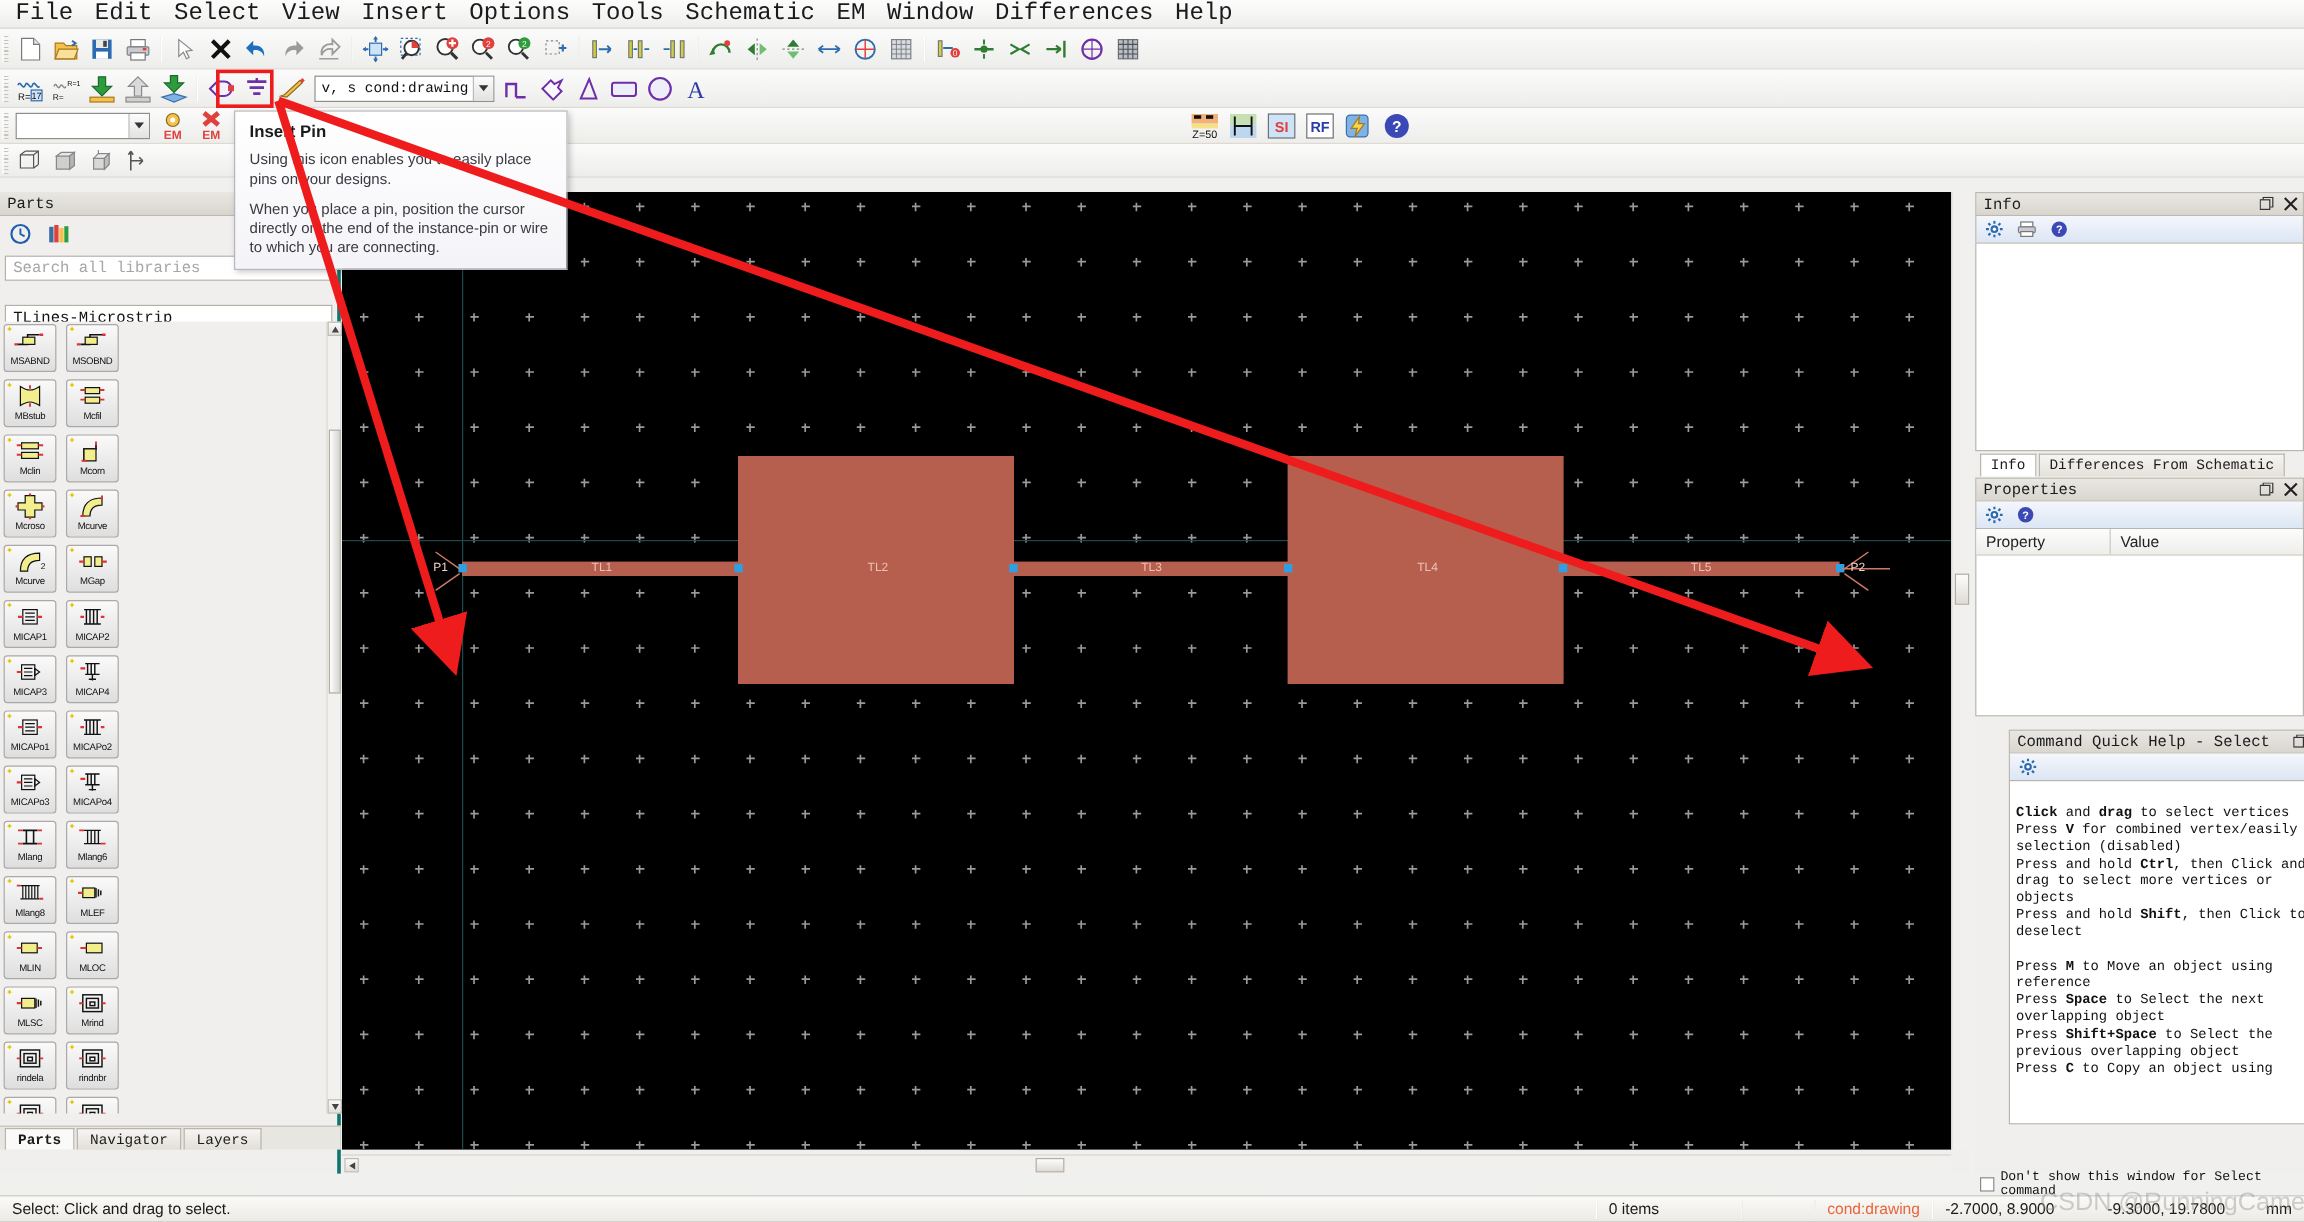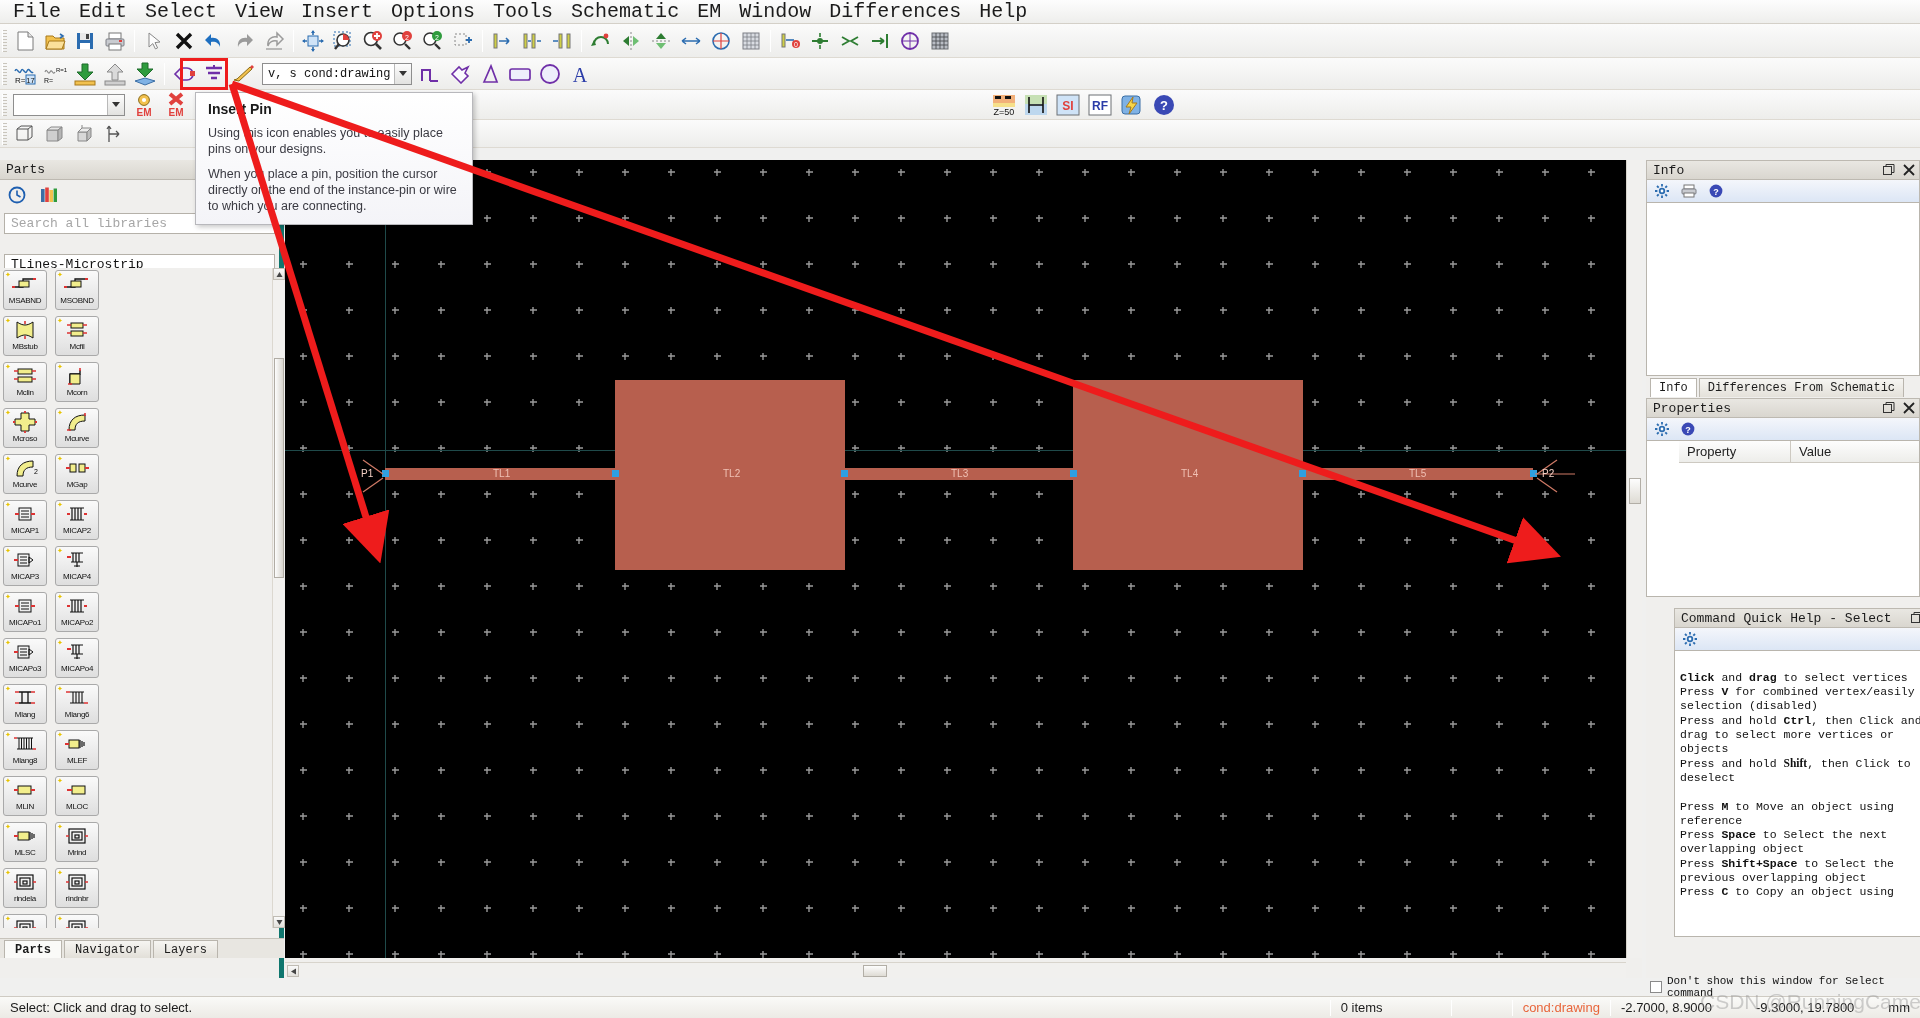--- a/index.html
+++ b/index.html
@@ -62,21 +62,21 @@
   .tcombo .arrow {
     width: 17px; height: 20px; margin-left: auto;
     display:flex;align-items:center;justify-content:center;
     background: linear-gradient(#fcfcfc,#e2e2e0); border-left:1px solid #b9b9b9;
   }
   .caret { width:0;height:0;border-left:4px solid transparent;border-right:4px solid transparent;border-top:5px solid #333; }
 
   
   #parts-panel {
     position: absolute; left: 0; top: 160px; width: 284px; height: 818px;
-    background: #f0efed; border-right: 5px solid #0f766e;
+    background: #f0efed; border-right: 3px solid #0f766e;
   }
   .panel-title {
     height: 20px; background: linear-gradient(#e9e7e2,#d9d6cf);
     border-bottom: 1px solid #bdb9b1;
     display: flex; align-items: center; padding: 0 6px;
     font-family: "Liberation Mono", monospace; font-size: 13px; color: #1b1b1b;
   }
   .parts-icons { height: 30px; display:flex; align-items:center; padding-left:8px; gap:14px; background:#f0efed;}
   .search-box {
     margin: 3px 4px 0 4px; height: 21px; background: #fff;
@@ -1710,21 +1710,21 @@
               </g>
             </svg>
         </span>
         <span>
           <svg width="14" height="14" viewBox="0 0 14 14">
               <circle cx="7" cy="7" r="6.4" fill="#3a49b5"></circle>
               <text x="7" y="10.5" font-size="9" fill="#fff" text-anchor="middle" font-family="Liberation Sans" font-weight="bold">?</text>
             </svg>
         </span>
       </div>
-      <div class="dock-body" style="height:157px;padding-left:32px;">
+      <div class="dock-body" style="height:157px;">
         <div class="prop-head">
           <div class="c1">Property</div>
           <div class="c2">Value</div>
         </div>
       </div>
     </div>
 
     <div class="dock" style="top:448px;height:330px;margin-left:28px;">
       <div class="dock-title">
         <span>Command Quick Help - Select</span>
@@ -1753,21 +1753,21 @@
             </svg>
         </span>
       </div>
       <div class="help-body" id="help-body" style="height:287px;">
         <div id="help-lines" style="padding-right:16px;">
             <div><span style="font-weight: bold;">Click</span><span> and </span><span style="font-weight: bold;">drag</span><span> to select vertices</span></div>
             <div><span>Press </span><span style="font-weight: bold;">V</span><span> for combined vertex/easily</span></div>
             <div><span>selection (disabled)</span></div>
             <div><span>Press and hold </span><span style="font-weight: bold;">Ctrl</span><span>, then Click and</span></div>
             <div><span>drag to select more vertices or objects</span></div>
-            <div><span>Press and hold </span><span style="font-weight: bold; font-family: Liberation Serif, serif;">Shift</span><span>, then Click to</span></div>
+            <div><span>Press and hold </span><span style="font-weight: bold;">Shift</span><span>, then Click to</span></div>
             <div><span>deselect</span></div>
             <div>&nbsp;</div>
             <div><span>Press </span><span style="font-weight: bold;">M</span><span> to Move an object using</span></div>
             <div><span>reference</span></div>
             <div><span>Press </span><span style="font-weight: bold;">Space</span><span> to Select the next</span></div>
             <div><span>overlapping object</span></div>
             <div><span>Press </span><span style="font-weight: bold;">Shift+Space</span><span> to Select the</span></div>
             <div><span>previous overlapping object</span></div>
             <div><span>Press </span><span style="font-weight: bold;">C</span><span> to Copy an object using</span></div>
           </div>

